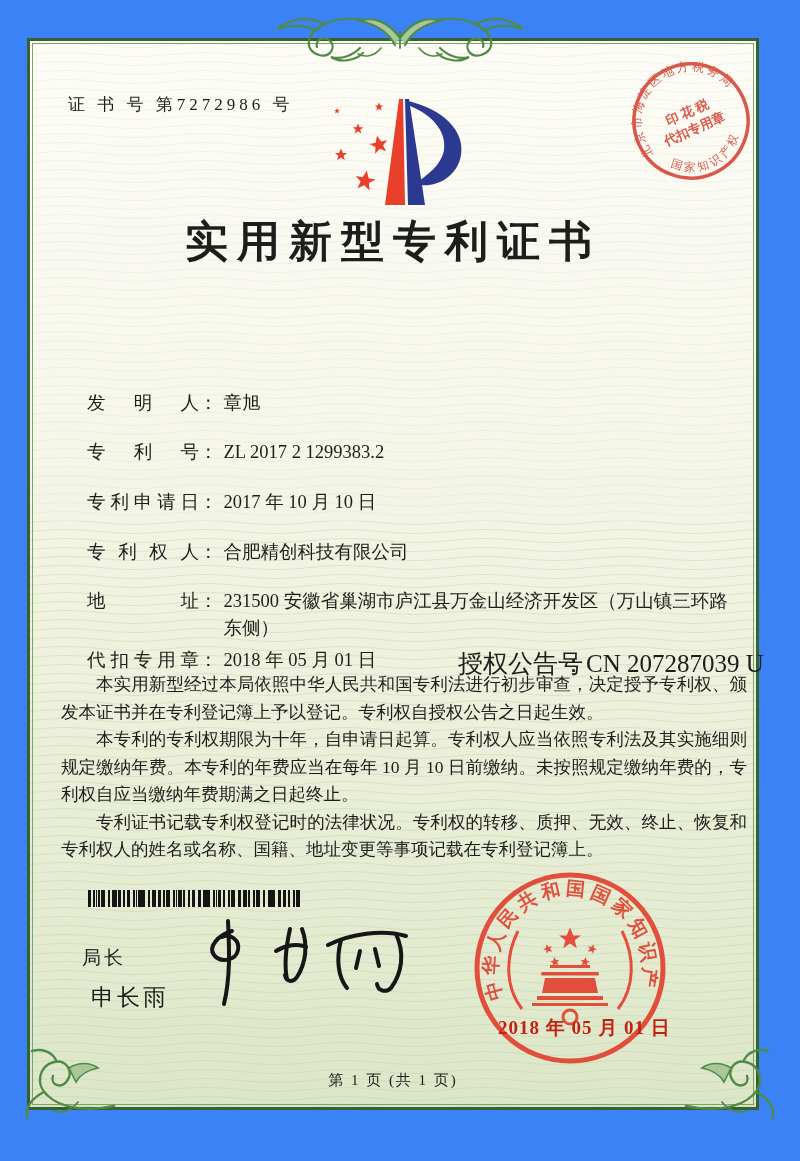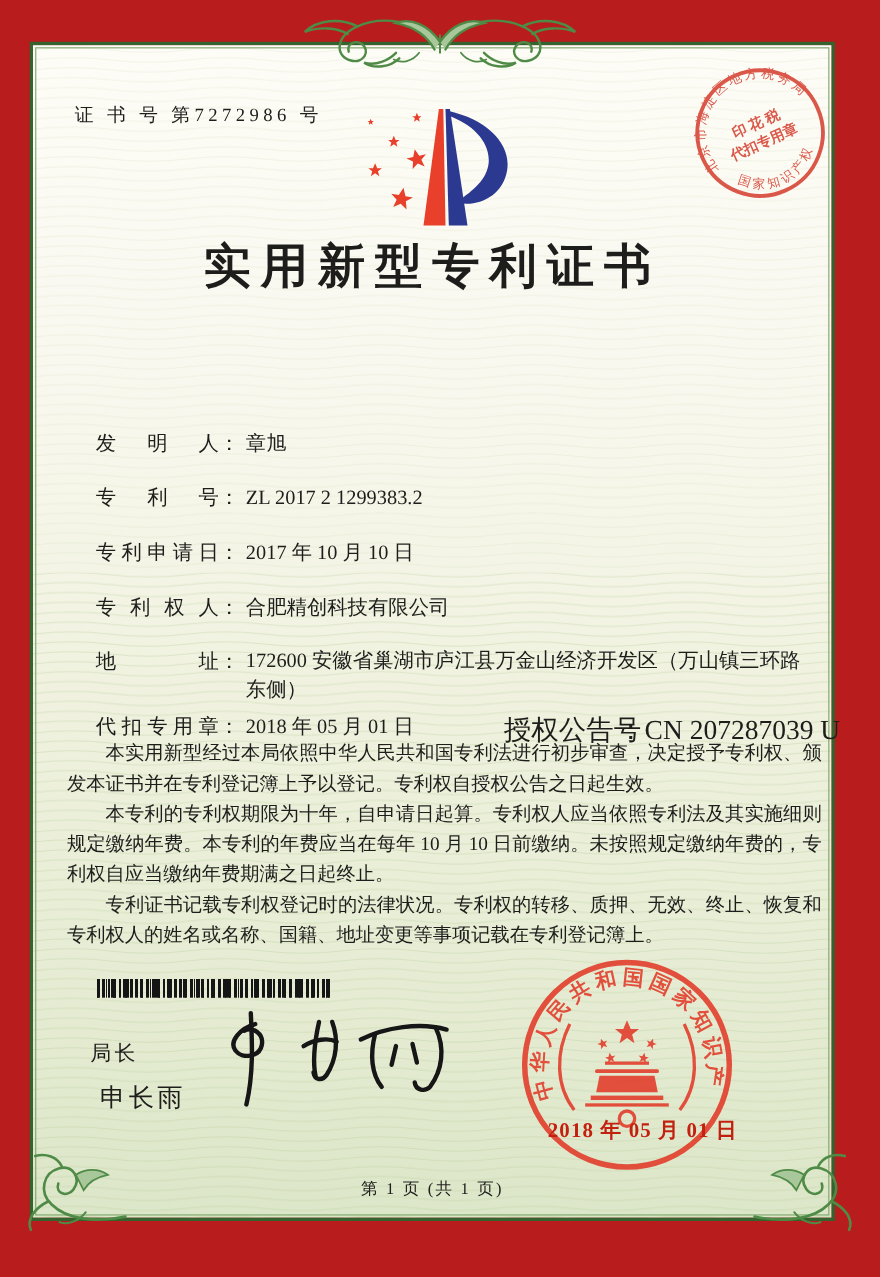--- a/index.html
+++ b/index.html
@@ -1,16 +1,16 @@
 <!DOCTYPE html>
 <html><head>
 <meta charset="utf-8">
 <style>
   html,body{margin:0;padding:0;background:#e9e9e6;}
-  .page{position:relative;width:800px;height:1161px;background:#b91c1c;overflow:hidden;
+  .page{position:relative;width:800px;height:1161px;background:#3b82f6;overflow:hidden;
         font-family:"Liberation Serif","DejaVu Serif",serif;color:#1d1d1b;}
   .frame{position:absolute;left:27px;top:38px;width:726px;height:1066px;
          border:3px solid #35622e;
          background:linear-gradient(180deg,#fdfcf6 0%,#f9f8ef 28%,#f0f2df 55%,#e6ecd3 80%,#dce6c8 100%);}
   .frame-inner{position:absolute;inset:2px;border:1px solid #7ba468;pointer-events:none;}
   .waves{position:absolute;inset:0;width:100%;height:100%;opacity:.5;}
   .abs{position:absolute;}
   .cert-no{left:38px;top:52px;font-size:17px;letter-spacing:4px;}
   .title{left:0;top:172px;width:100%;text-align:center;font-size:43px;font-weight:600;letter-spacing:9px;}
   .field{left:57px;font-size:18.5px;white-space:nowrap;}
@@ -97,21 +97,21 @@
     <div class="abs field" style="top:398px;">
       <span class="lab">专利号</span><span>：</span><span class="val">ZL 2017 2 1299383.2</span>
     </div>
     <div class="abs field" style="top:448px;">
       <span class="lab">专利申请日</span><span>：</span><span class="val">2017 年 10 月 10 日</span>
     </div>
     <div class="abs field" style="top:498px;">
       <span class="lab">专利权人</span><span>：</span><span class="val">合肥精创科技有限公司</span>
     </div>
     <div class="abs field" style="top:547px;">
-      <span class="lab">地址</span><span>：</span><span class="val wrap">172600 安徽省巢湖市庐江县万金山经济开发区（万山镇三环路东侧）</span>
+      <span class="lab">地址</span><span>：</span><span class="val wrap">231500 安徽省巢湖市庐江县万金山经济开发区（万山镇三环路东侧）</span>
     </div>
     <div class="abs field" style="top:606px;">
       <span class="lab">代扣专用章</span><span>：</span><span class="val">2018 年 05 月 01 日</span>
     </div>
     <div class="abs grantno">
       <span class="lab">授权公告号</span><span>：</span><span class="val">CN 207287039 U</span>
     </div>
 
     <div class="abs paras">
       <p>本实用新型经过本局依照中华人民共和国专利法进行初步审查，决定授予专利权、颁发本证书并在专利登记簿上予以登记。专利权自授权公告之日起生效。</p>

